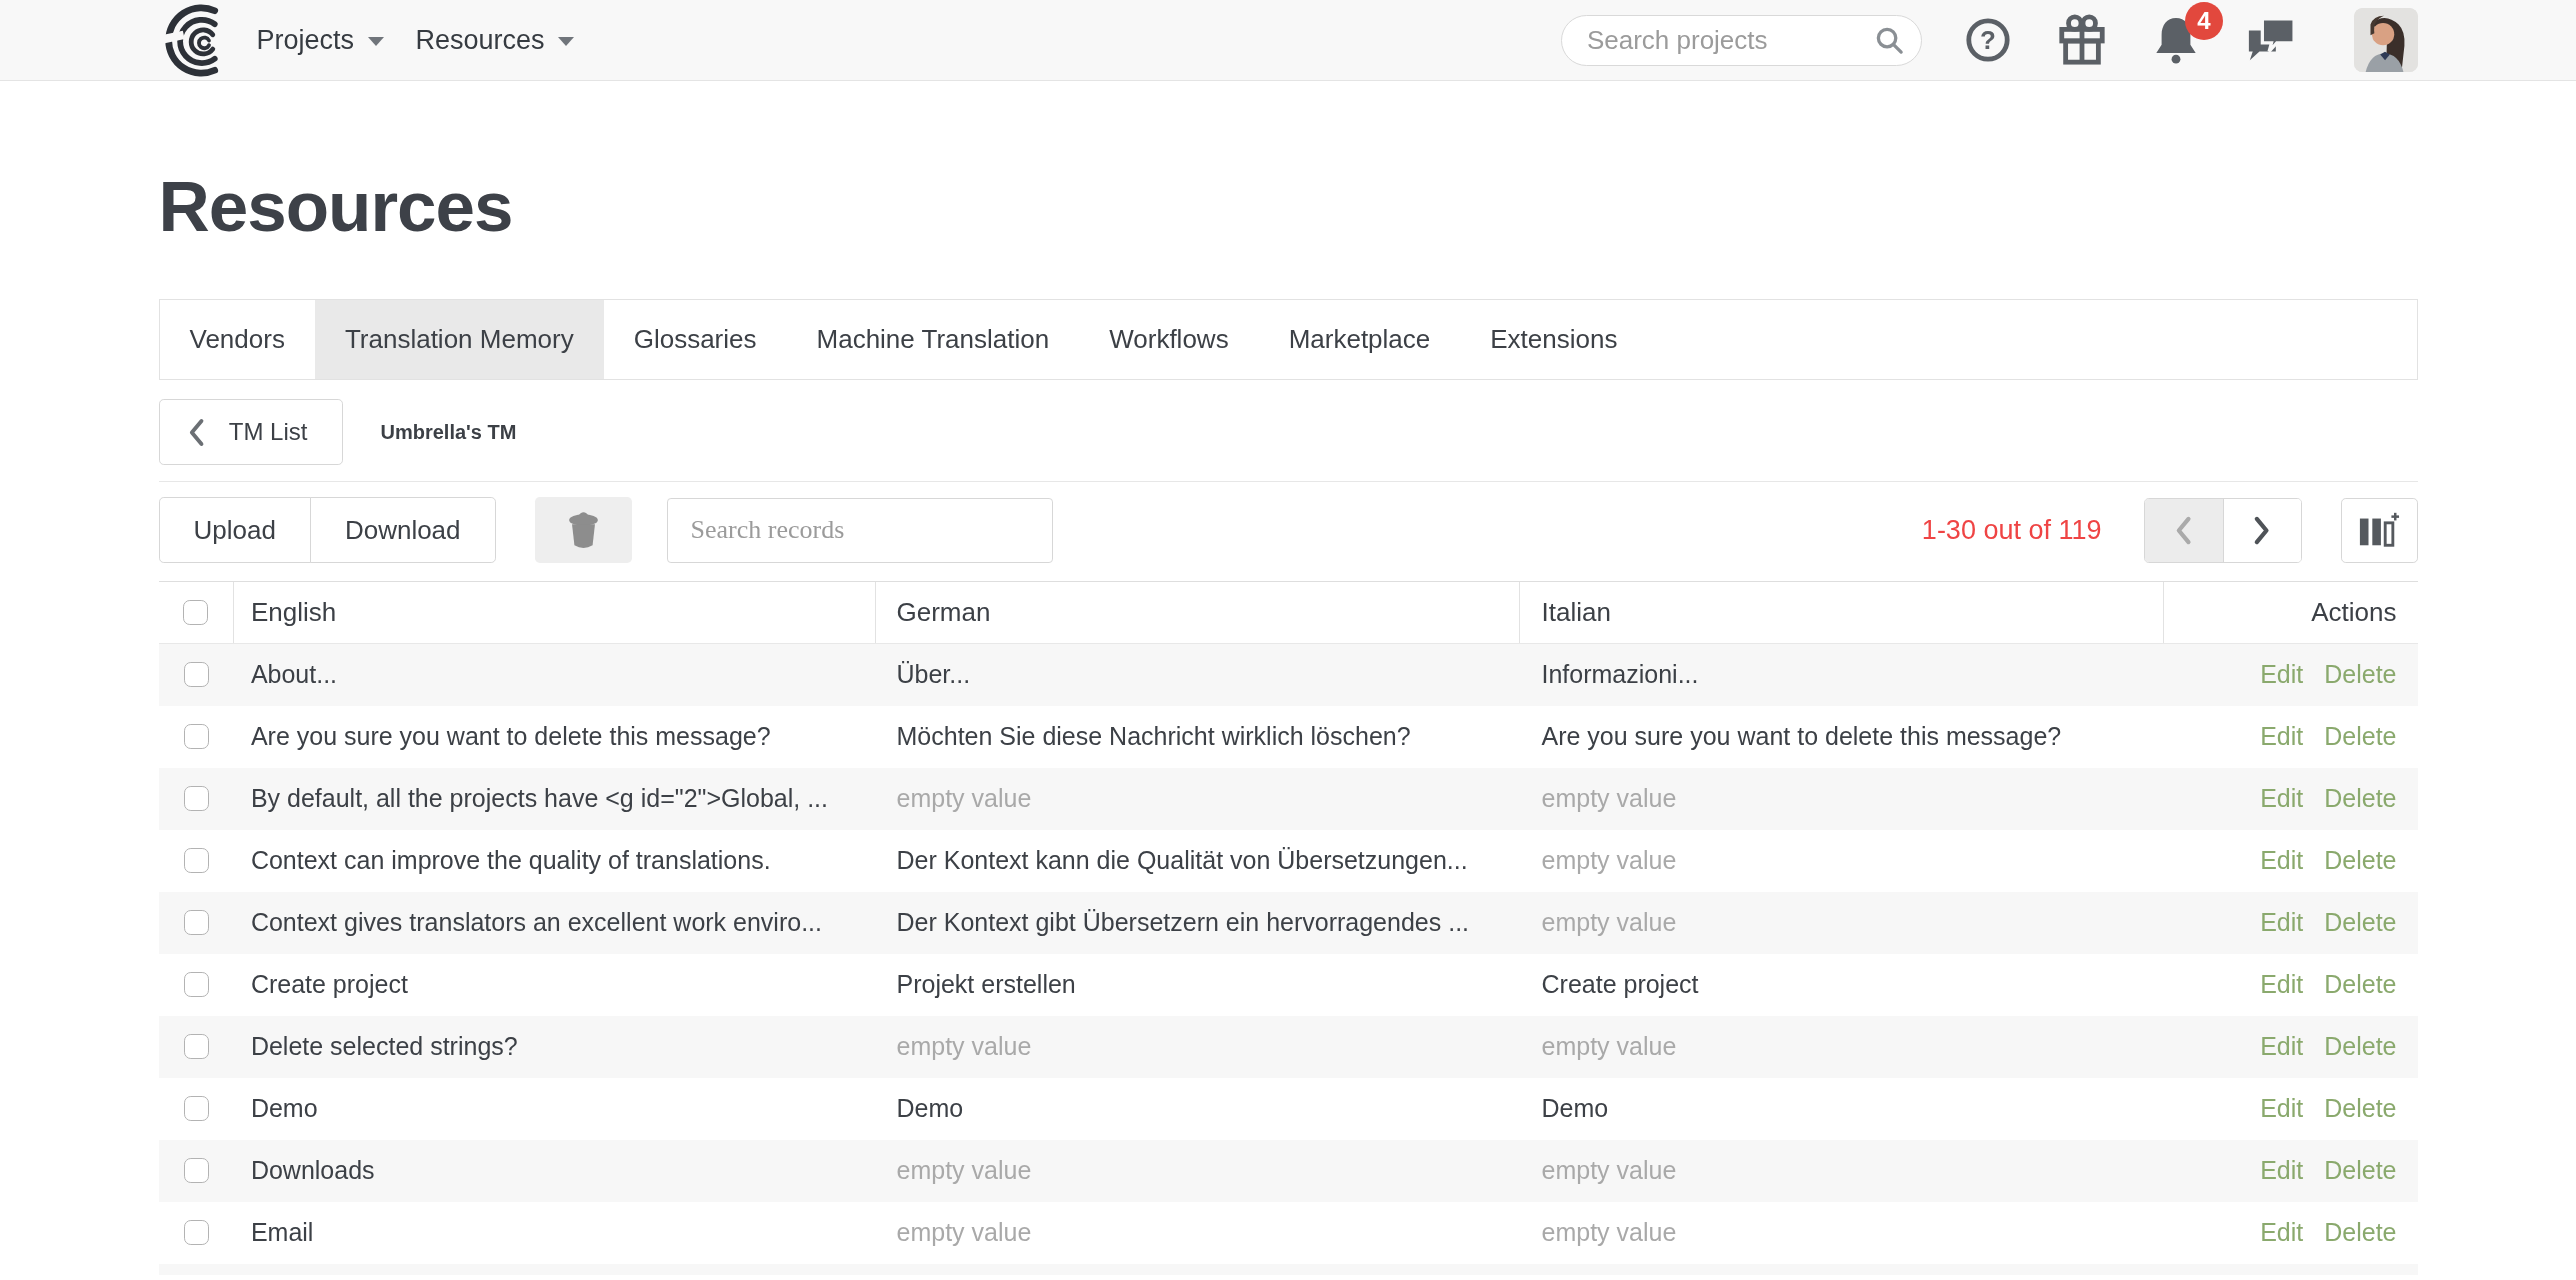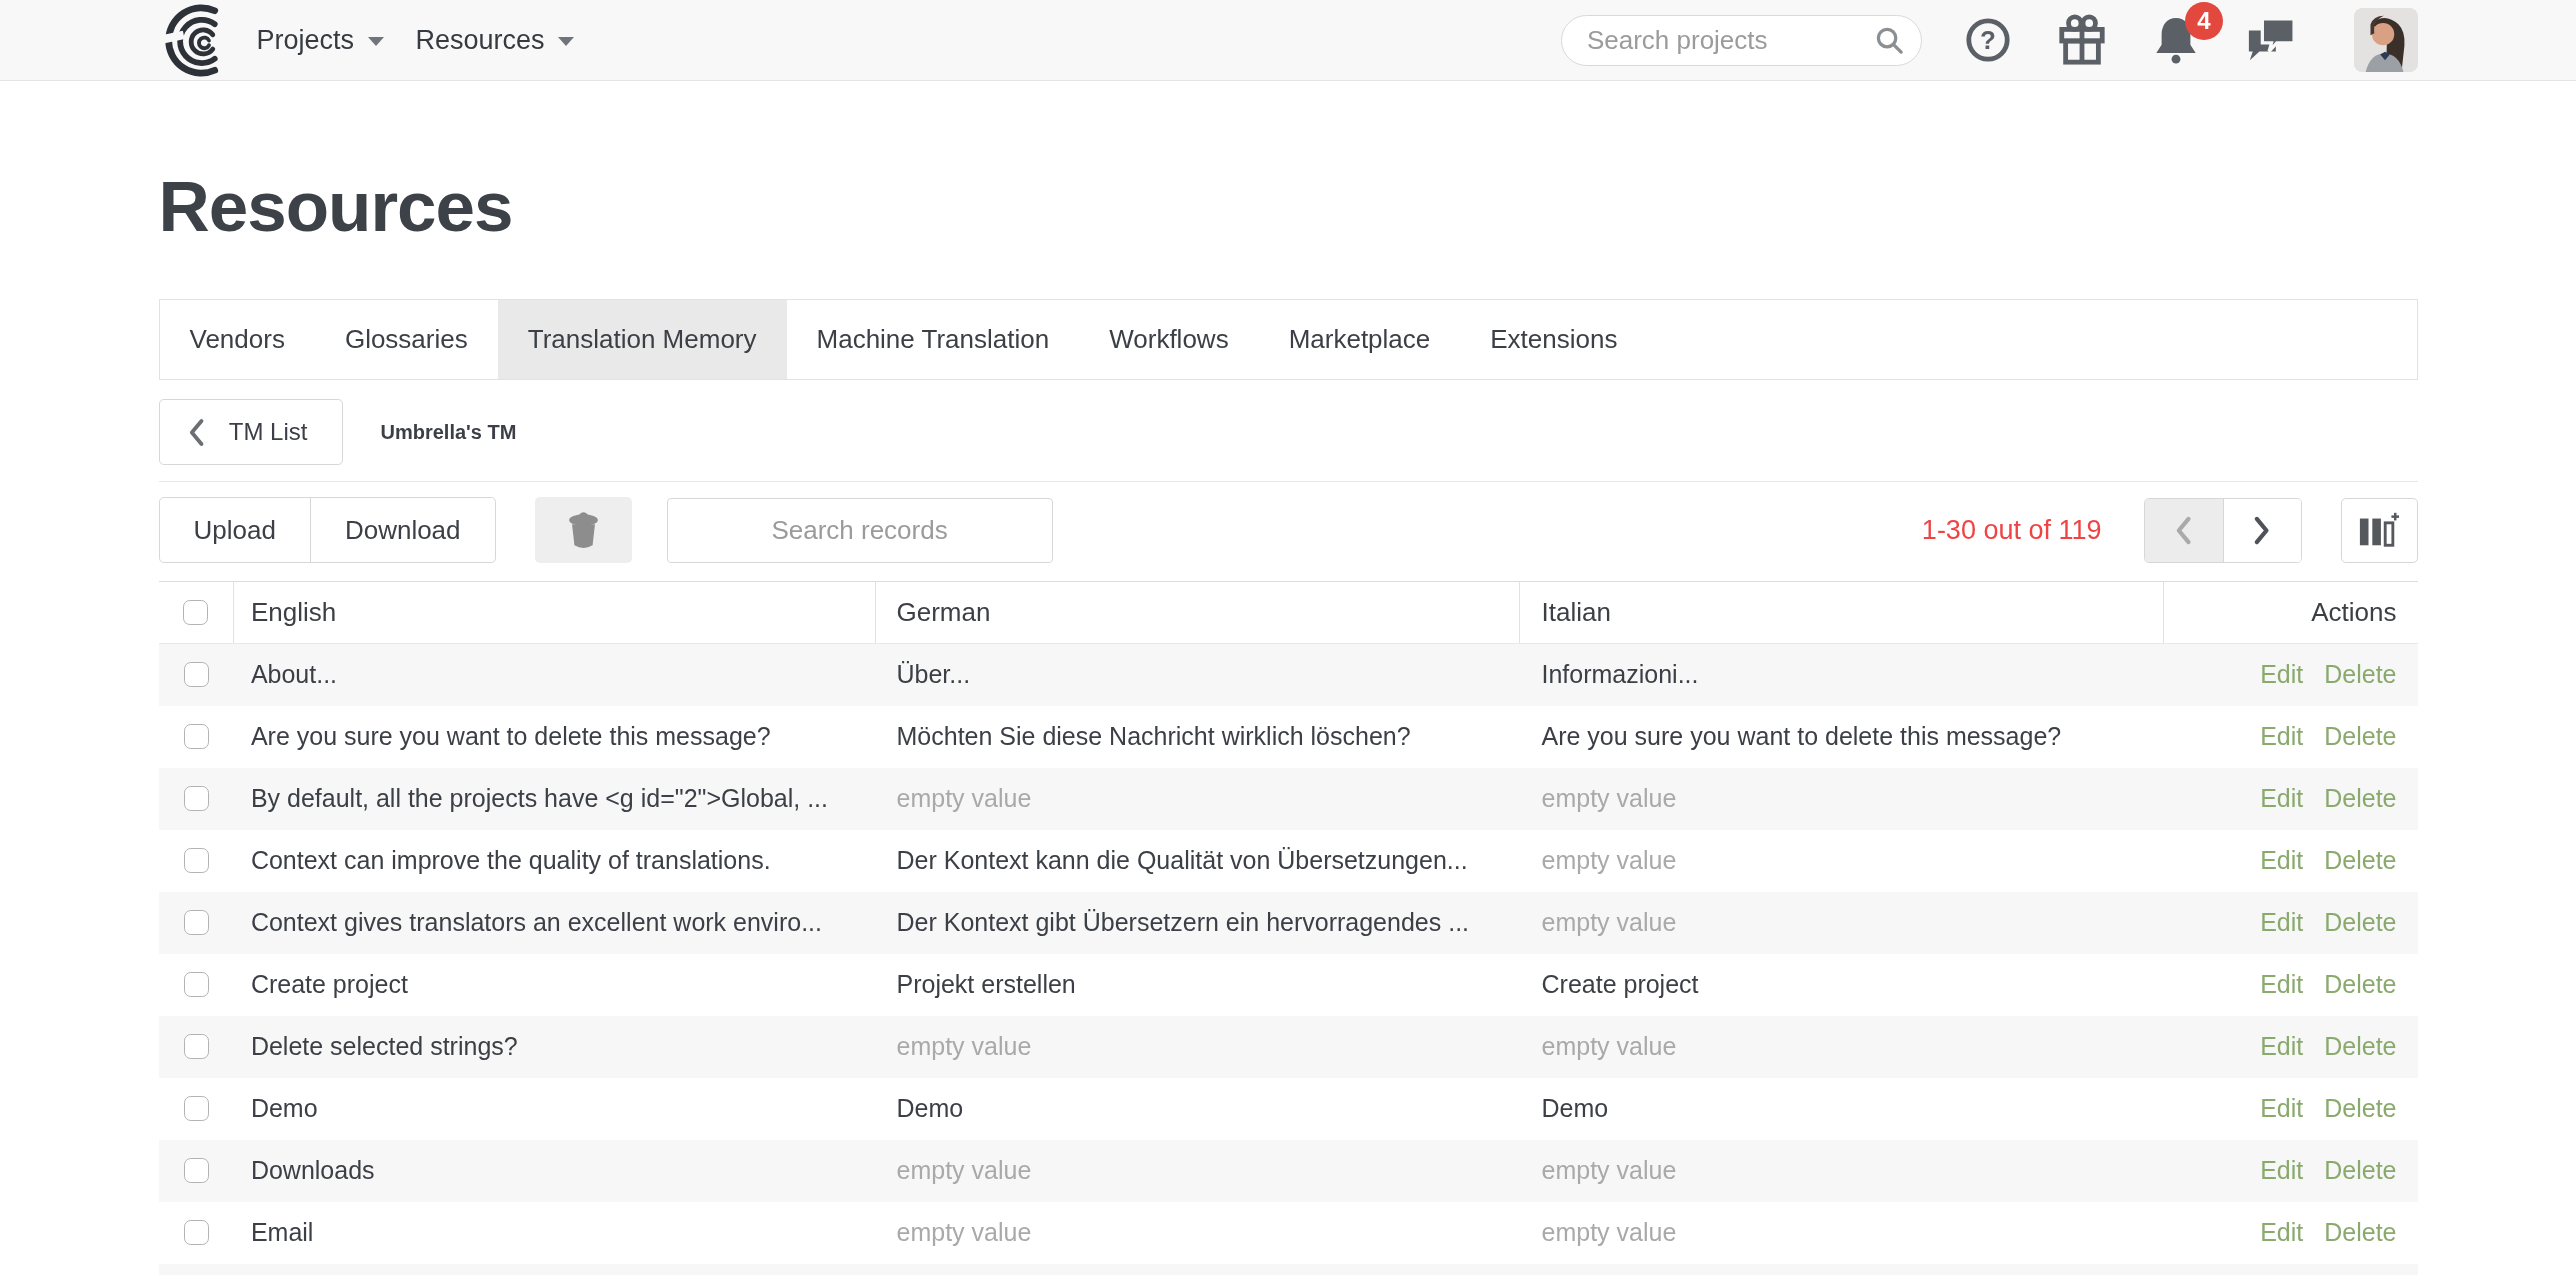--- a/index.html
+++ b/index.html
@@ -46,21 +46,21 @@
 
   .toolbar { margin-top:15.5px; display:flex; align-items:center; height:66px; }
   .btn-group { display:flex; }
   .btn { height:66px; padding:0 34px; border:1px solid #d7d7d7; background:#fff; font-size:26px;
     color:#3c4046; display:flex; align-items:center; cursor:pointer; }
   .btn-group .btn:first-child { border-radius:4.8px 0 0 4.8px; }
   .btn-group .btn:last-child { border-radius:0 4.8px 4.8px 0; margin-left:-1px; }
   .trash-btn { margin-left:39px; width:97px; height:66px; background:#eeeeee; border:none; border-radius:4.8px;
     display:flex; align-items:center; justify-content:center; cursor:pointer; }
   .search-records { margin-left:35px; width:386px; height:65px; border:1px solid #d7d7d7; border-radius:3.9px;
-    padding:0 23px; font-size:26px; color:#3c4046; outline:none; font-family:Liberation Sans, sans-serif;text-align:center; }
+    padding:0 23px; font-size:26px; color:#3c4046; outline:none; font-family:Liberation Serif, serif; }
   .search-records::placeholder { color:#9b9b9b; }
   .toolbar-spacer { flex:1; }
   .page-count { font-size:27px; color:#ef4444; margin-right:42px; }
   .pager { display:flex; border:1px solid #d7d7d7; border-radius:4.8px; overflow:hidden; height:65px; }
   .pager-btn { width:78px; display:flex; align-items:center; justify-content:center; cursor:pointer; background:#fff; }
   .pager-btn.disabled { background:#ececec; cursor:default; }
   .pager-btn + .pager-btn { border-left:1px solid #d7d7d7; }
   .cols-btn { margin-left:39px; width:77px; height:65px; border:1px solid #d7d7d7; border-radius:4.8px;
     background:#fff; display:flex; align-items:center; justify-content:center; cursor:pointer; }
 
@@ -173,22 +173,22 @@
       </div>
     </div>
   </div>
 </div>
 
 <div class="container">
   <h1 class="page-title">Resources</h1>
 
   <div class="tab-bar">
       <div class="tab">Vendors</div>
+      <div class="tab active">Translation Memory</div>
       <div class="tab">Glossaries</div>
-      <div class="tab active">Translation Memory</div>
       <div class="tab">Machine Translation</div>
       <div class="tab">Workflows</div>
       <div class="tab">Marketplace</div>
       <div class="tab">Extensions</div>
     </div>
 
   <div class="tm-row">
     <div class="back-btn">
       <svg width="19.3" height="31" viewBox="0 0 20 32">
         <polyline points="15,4 5,16 15,28" fill="none" stroke="#6b6f74" stroke-width="4" stroke-linecap="round" stroke-linejoin="round"></polyline>

